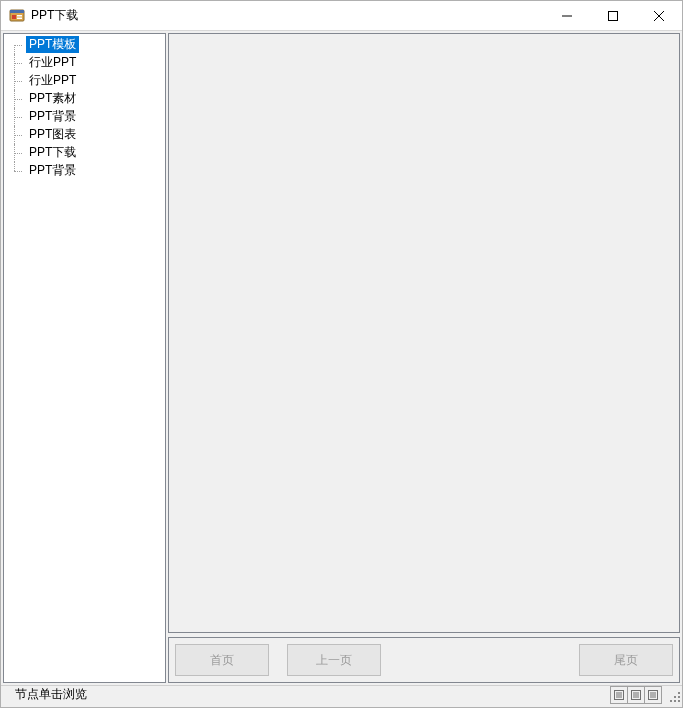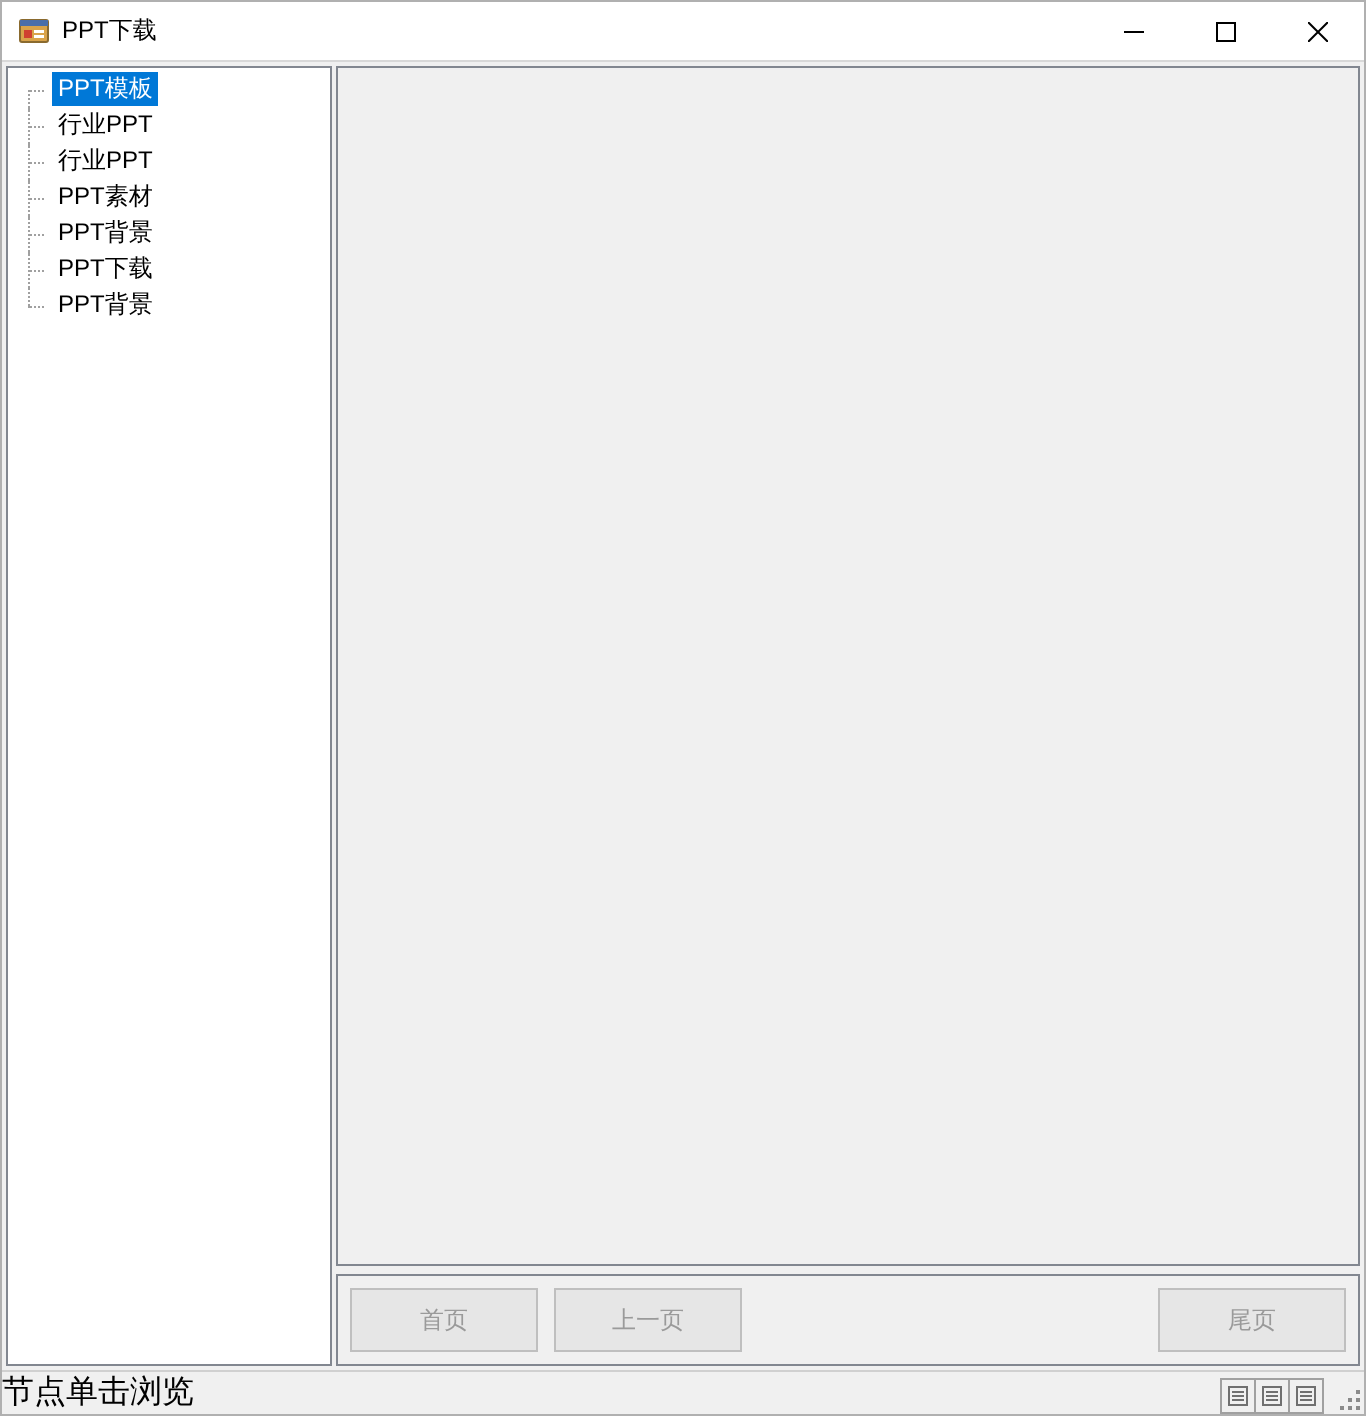--- a/index.html
+++ b/index.html
@@ -77,21 +77,21 @@
     border: 1px solid #828790;
   }
   .pager {
     height: 46px;
     margin-top: 4px;
     border: 1px solid #828790;
     background: #f0f0f0;
     display: flex;
     align-items: center;
     padding: 0 6px;
-    gap: 8px;
+    gap: 18px;
   }
   .pager .gap { flex: 1 1 auto; }
   .pg-btn {
     width: 94px; height: 32px;
     background: #e6e6e6;
     border: 1px solid #bfbfbf;
     color: #9a9a9a;
     font-size: 12px;
     font-family: inherit;
     cursor: default;
@@ -140,23 +140,23 @@
     color: #ffffff;
   }
 
   
   .statusbar {
     height: 22px;
     flex: 0 0 auto;
     background: #f0f0f0;
     border-top: 1px solid #d0d0d0;
     display: flex;
-    align-items: flex-end;
-    font-size: 16px;
-    padding-left: 0;
+    align-items: flex-start;
+    font-size: 12px;
+    padding-left: 14px;
   }
   .statusbar .status-text { flex: 0 0 auto; }
   .statusbar .sb-spacer { flex: 1 1 auto; }
   .statusbar .sb-cell {
     width: 18px; height: 18px;
     border: 1px solid #a0a0a0;
     margin-left: -1px;
     display: flex; align-items: center; justify-content: center;
     font-size: 11px; color: #606060;
     background: #f0f0f0;
@@ -209,20 +209,21 @@
   </div>
 
   <div class="client">
     <div class="left-panel">
       <ul class="tree" id="tree">
           <li class="selected"><span class="dots"></span><span class="node-label">PPT模板</span></li>
           <li><span class="dots"></span><span class="node-label">行业PPT</span></li>
           <li><span class="dots"></span><span class="node-label">行业PPT</span></li>
           <li><span class="dots"></span><span class="node-label">PPT素材</span></li>
           <li><span class="dots"></span><span class="node-label">PPT背景</span></li>
+          <li><span class="dots"></span><span class="node-label">PPT图表</span></li>
           <li><span class="dots"></span><span class="node-label">PPT下载</span></li>
           <li><span class="dots"></span><span class="node-label">PPT背景</span></li>
         </ul>
     </div>
     <div class="right-panel">
       <div class="content-box"></div>
       <div class="pager">
         <button class="pg-btn">首页</button>
         <button class="pg-btn">上一页</button>
         <span class="gap"></span>

